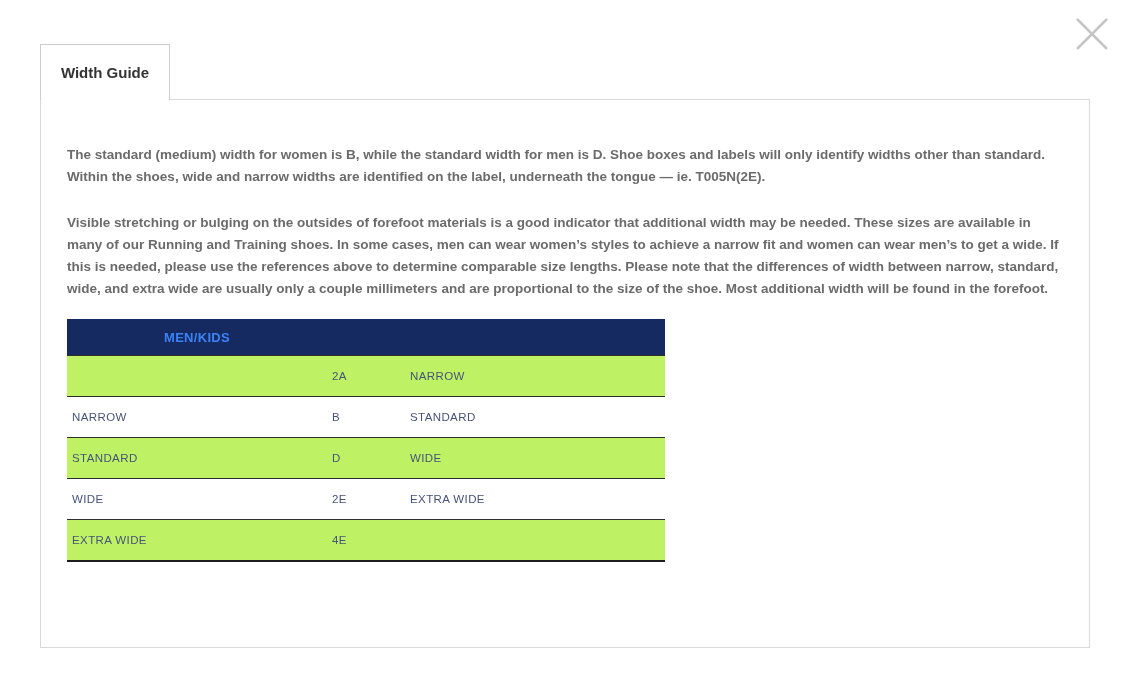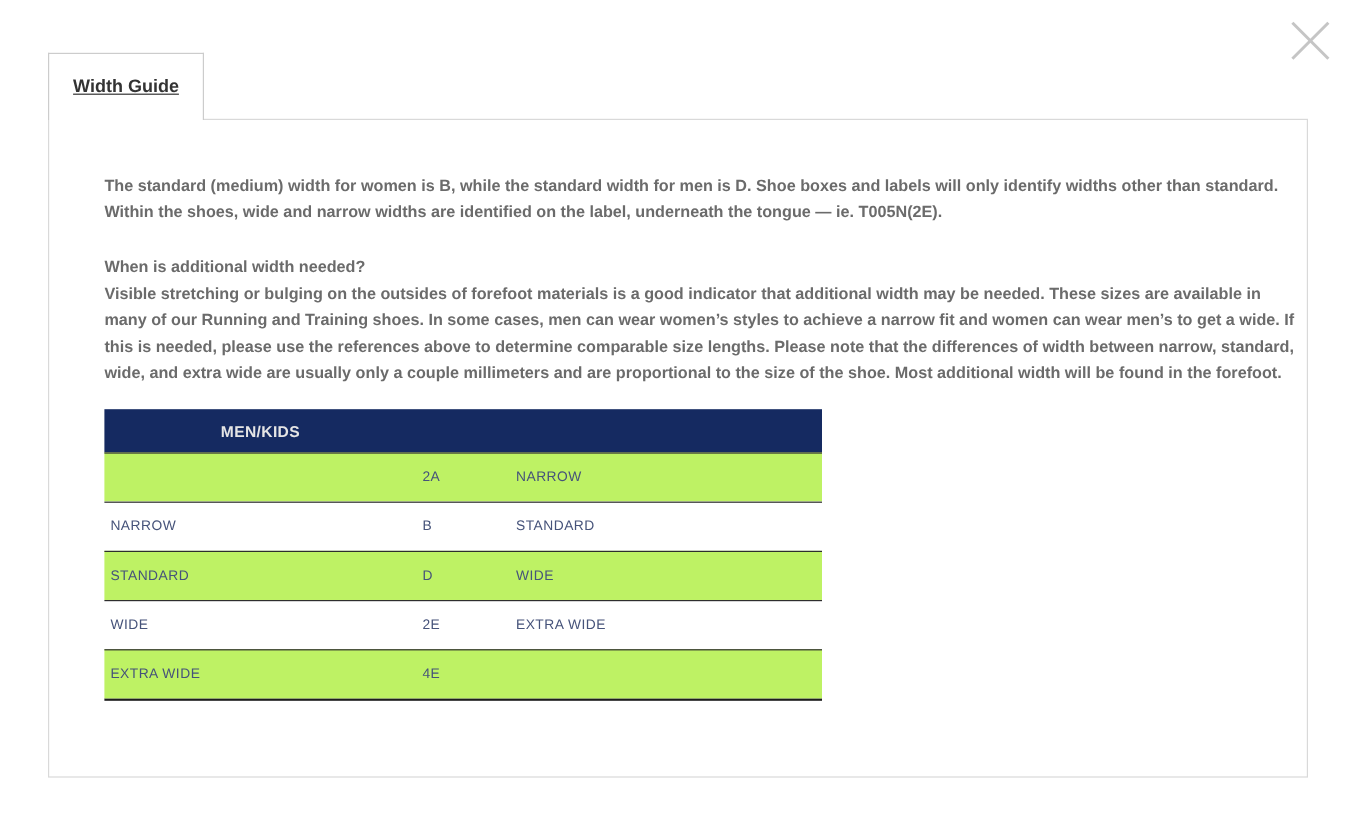--- a/index.html
+++ b/index.html
@@ -53,33 +53,31 @@
   }
   .tab-active {
     width: 130px;
     height: 56px;
     background: #ffffff;
     border: 1px solid #cccccc;
     border-bottom: none;
     margin-bottom: -1px;
     position: relative;
     z-index: 2;
-    text-decoration: underline;
   }
 
   
   .panel {
     position: absolute;
     left: 40px;
     top: 99px;
     width: 1050px;
     height: 549px;
     border: 1px solid #d9d9d9;
     background: #ffffff;
-    padding-left: 20px;
   }
   .panel-inner {
     padding: 44px 26px 0 26px;
   }
   .body-text {
     width: 1002px;
     font-size: 13.5px;
     font-weight: 600;
     line-height: 22px;
     color: #6b6b6b;
@@ -93,21 +91,21 @@
   }
   .wg-head {
     display: grid;
     grid-template-columns: 260px 78px 260px;
     align-items: center;
     height: 36px;
     background: #152a61;
   }
   .wg-head .hc {
     text-align: center;
-    color: #e5e5e5;
+    color: #3b82f6;
     font-size: 13px;
     font-weight: bold;
     letter-spacing: 0.3px;
   }
   .wg-body { border-bottom: 2px solid #1d1d1d; }
   .wg-row {
     display: grid;
     grid-template-columns: 260px 78px 260px;
     align-items: center;
     height: 41px;
@@ -140,21 +138,20 @@
     <span>Width Guide</span>
   </div>
 </div>
 
 <div class="panel">
   <div class="panel-inner">
 
     <p class="body-text">The standard (medium) width for women is B, while the standard width for men is D. Shoe boxes and labels will only identify widths other than standard. Within the shoes, wide and narrow widths are identified on the label, underneath the tongue — ie. T005N(2E).</p>
 
     <div class="body-text para2">
-      <div>When is additional width needed?</div>
       <div>Visible stretching or bulging on the outsides of forefoot materials is a good indicator that additional width may be needed. These sizes are available in many of our Running and Training shoes. In some cases, men can wear women’s styles to achieve a narrow fit and women can wear men’s to get a wide. If this is needed, please use the references above to determine comparable size lengths. Please note that the differences of width between narrow, standard, wide, and extra wide are usually only a couple millimeters and are proportional to the size of the shoe. Most additional width will be found in the forefoot.</div>
     </div>
 
     <div class="wg-table">
       <div class="wg-head">
         <div class="hc">MEN/KIDS</div>
         <div class="hc"></div>
       </div>
       <div class="wg-body">
         <div class="wg-row alt">

